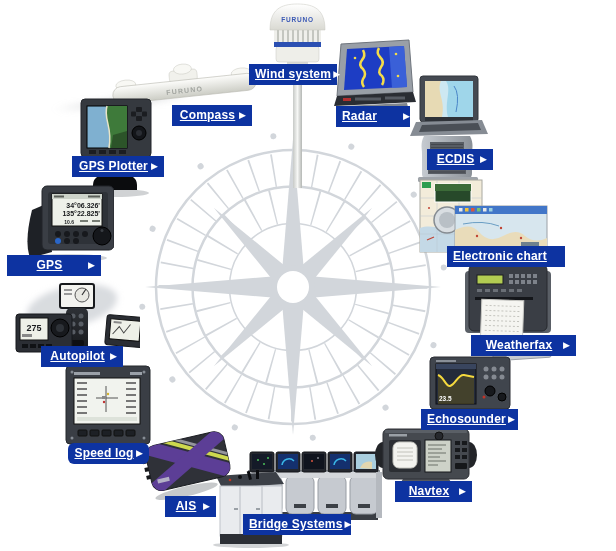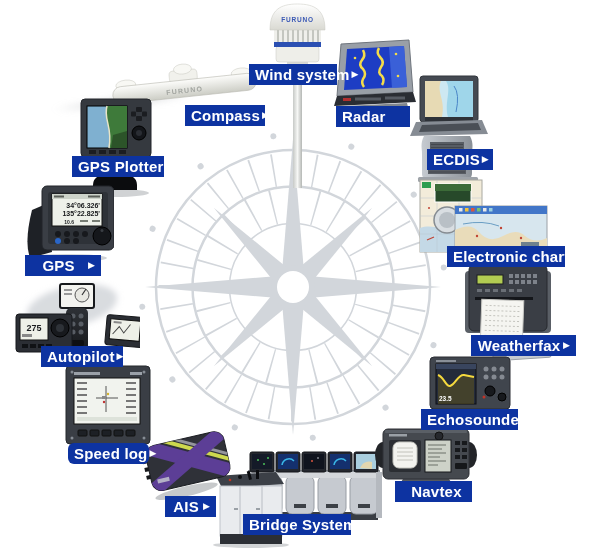--- a/index.html
+++ b/index.html
@@ -2,54 +2,54 @@
 <html><head>
 <meta charset="utf-8">
 <style>
   html,body{margin:0;padding:0;background:#fff;}
   .stage{position:relative;width:616px;height:551px;background:#fff;overflow:hidden;
          font-family:"Liberation Sans",sans-serif;}
   .stage svg text{font-family:"Liberation Sans",sans-serif;}
   .prod{position:absolute;}
   .tag{position:absolute;height:21px;background:#0d33a1;display:flex;align-items:center;
        z-index:20;cursor:pointer;text-decoration:none;}
-  .tag .t{flex:1;text-align:center;color:#fff;font-weight:bold;font-size:15px;
-          letter-spacing:.2px;padding-left:6px;line-height:21px;white-space:nowrap;}
+  .tag .t{flex:1;text-align:center;color:#fff;font-weight:bold;font-size:12px;
+          letter-spacing:.2px;padding-left:6px;line-height:21px;white-space:nowrap;text-decoration:underline;}
   .tag .a{color:#fff;font-size:9px;margin:0 6px 0 2px;line-height:21px;}
   .softshadow{position:absolute;border-radius:50%;filter:blur(3px);}
   #shadow-compass{left:28px;top:94px;width:190px;height:16px;transform:rotate(-6deg);
      background:radial-gradient(ellipse closest-side,rgba(140,146,152,.45),rgba(140,146,152,0) 75%);}
   #rose{position:absolute;left:123px;top:117px;}
   #prod-wind{left:266px;top:2px;}
   #prod-compass{left:108px;top:56px;transform:rotate(-6deg);}
   #prod-radar{left:333px;top:38px;}
   #prod-ecdis{left:406px;top:74px;}
   #prod-echart{left:417px;top:178px;}
   #prod-gpsplotter{left:79px;top:97px;}
   #prod-gps{left:12px;top:182px;}
   #prod-autopilot{left:14px;top:278px;}
   #prod-wfax{left:463px;top:263px;}
   #prod-echo{left:428px;top:353px;}
   #prod-speedlog{left:64px;top:364px;}
   #prod-ais{left:143px;top:432px;transform:rotate(-13deg);}
   #prod-navtex{left:373px;top:423px;}
   #prod-bridge{left:210px;top:446px;}
   #tag-wind{left:249px;top:64px;width:88px;}
-  #tag-compass{left:185px;top:105px;width:80px;}
+  #tag-compass{left:172px;top:105px;width:80px;}
   #tag-radar{left:336px;top:106px;width:74px;gap:24px;}
   #tag-ecdis{left:427px;top:149px;width:66px;}
   #tag-gpsplotter{left:72px;top:156px;width:92px;}
   #tag-echart{left:447px;top:246px;width:118px;gap:42px;}
-  #tag-gps{left:25px;top:255px;width:76px;}
+  #tag-gps{left:7px;top:255px;width:94px;}
   #tag-autopilot{left:41px;top:346px;width:82px;}
   #tag-wfax{left:471px;top:335px;width:105px;}
   #tag-echo{left:421px;top:409px;width:97px;}
   #tag-speedlog{left:68px;top:443px;width:81px;border-radius:6px;}
   #tag-ais{left:165px;top:483px;width:51px;margin-top:13px;}
-  #tag-navtex{left:395px;top:481px;width:77px;flex-direction:column;}
+  #tag-navtex{left:395px;top:481px;width:77px;}
   #tag-bridge{left:243px;top:514px;width:108px;}
 </style>
 </head>
 <body>
 
 <div class="stage">
 
   <svg id="rose" width="340" height="340" viewBox="-170 -170 340 340">
     <g fill="none" stroke="#d2d6db">
       <circle r="152" stroke-width="6" stroke-dasharray="0.1 79.48" stroke-linecap="round" stroke-dashoffset="20"></circle>

